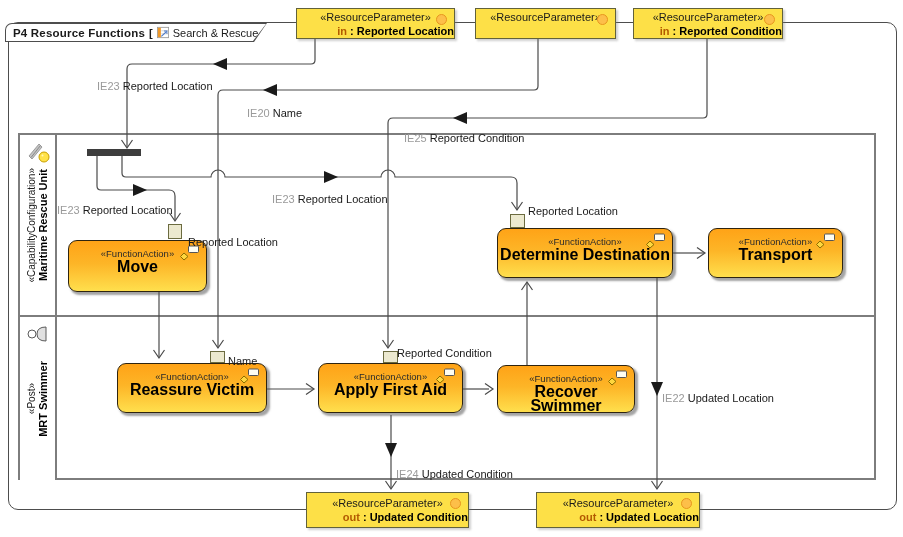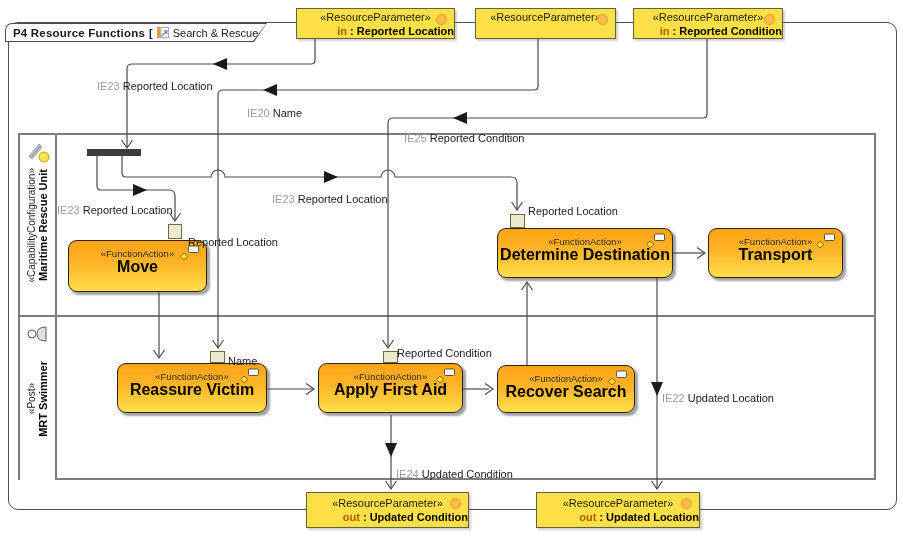--- a/index.html
+++ b/index.html
@@ -238,21 +238,21 @@
   <div class="action" id="act-afa">
     <div class="act-st">«FunctionAction»</div>
     <div class="act-name">Apply First Aid</div>
     <svg class="act-deco" width="20" height="17" viewBox="0 0 20 17">
         <rect x="8.5" y="1" width="10" height="6.5" rx="1" fill="#fffef2" stroke="#555"></rect>
         <path d="M4,8 L8,11.5 L4,15 L0.5,11.5 Z" fill="#ffd73e" stroke="#8a6d00"></path>
       </svg>
   </div>
   <div class="action" id="act-rec">
     <div class="act-st">«FunctionAction»</div>
-    <div class="act-name">Recover Search</div>
+    <div class="act-name">Recover Swimmer</div>
     <svg class="act-deco" width="20" height="17" viewBox="0 0 20 17">
         <rect x="8.5" y="1" width="10" height="6.5" rx="1" fill="#fffef2" stroke="#555"></rect>
         <path d="M4,8 L8,11.5 L4,15 L0.5,11.5 Z" fill="#ffd73e" stroke="#8a6d00"></path>
       </svg>
   </div>
 
   <div class="pin" id="pin-move"></div>
   <div class="pin" id="pin-dd"></div>
   <div class="pin" id="pin-rv"></div>
   <div class="pin" id="pin-afa"></div>

